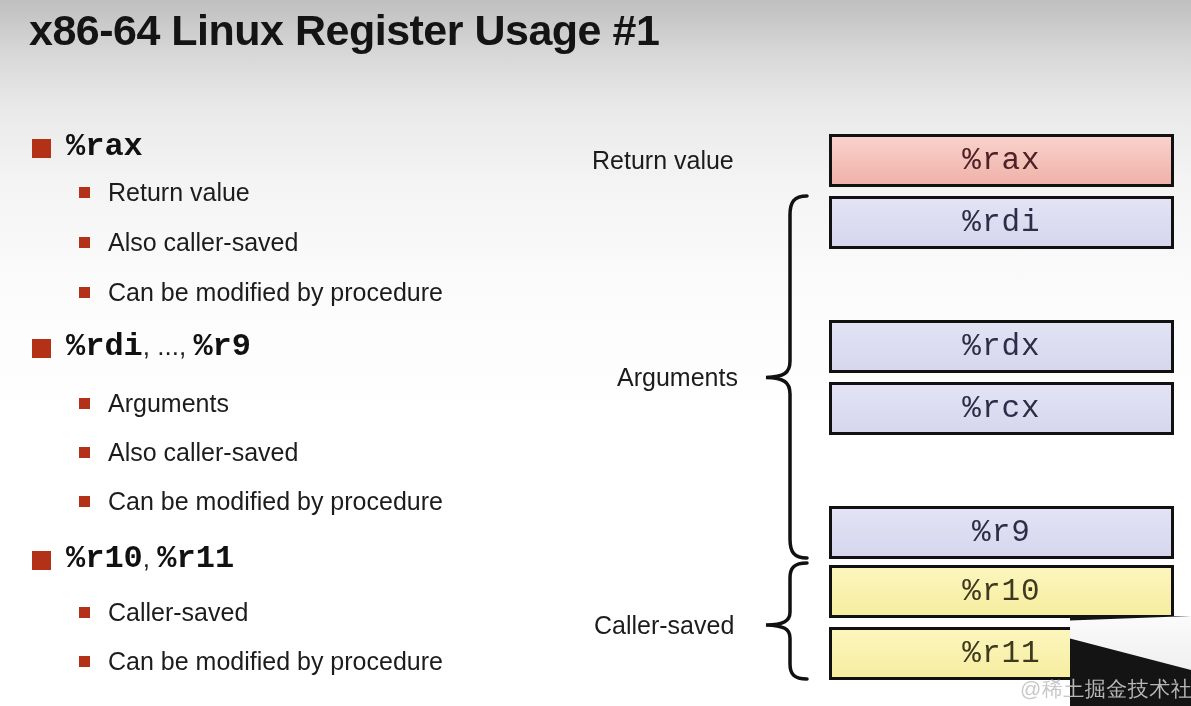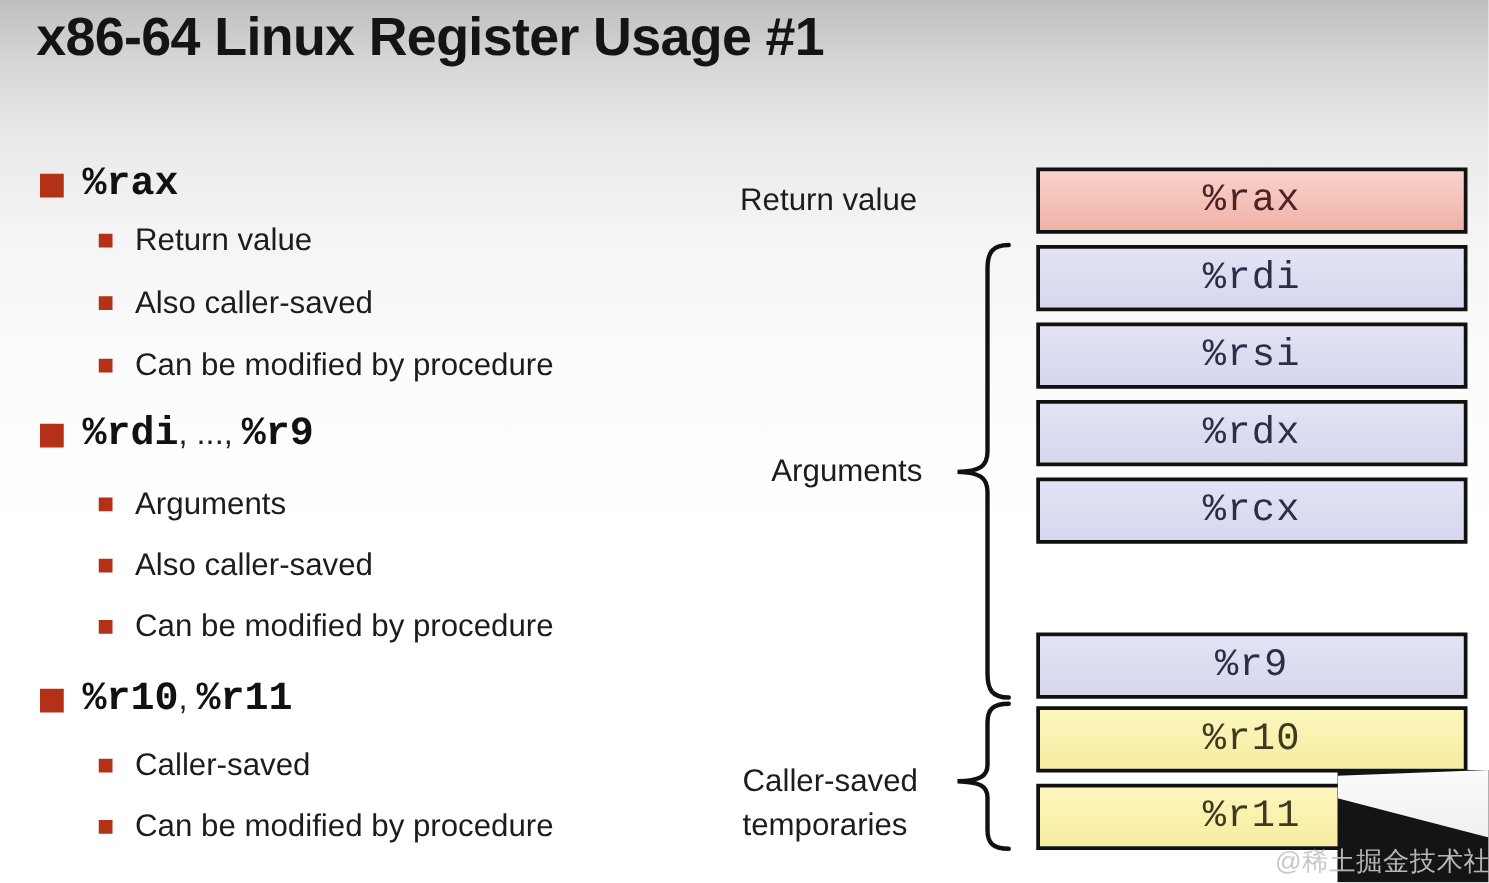--- a/index.html
+++ b/index.html
@@ -138,37 +138,33 @@
     <span class="sub-text">Caller-saved</span>
   </div>
   <div class="sub-item" style="top:649px">
     <span class="sub-bullet"></span>
     <span class="sub-text">Can be modified by procedure</span>
   </div>
 
   <div class="diagram-label" style="left:592px; top:146px">Return value</div>
   <div class="diagram-label" style="left:617px; top:363px">Arguments</div>
   <div class="diagram-label" style="left:594px; top:611px">Caller-saved</div>
-  <div class="diagram-label" style="left:594px; top:646px">temporaries</div>
 
   <svg class="brace" style="left:761px; top:193px" width="48" height="368" viewBox="0 0 48 368">
     <path d="M 46,3 C 33,3 29,9 29,22 L 29,168 C 29,180 23,184 5,184.5 C 23,185 29,189 29,201 L 29,346 C 29,359 33,365 46,365"></path>
   </svg>
   <svg class="brace" style="left:761px; top:560px" width="48" height="124" viewBox="0 0 48 124">
     <path d="M 46,3 C 33,3 29,8 29,18 L 29,52 C 29,61 23,64.5 5,65 C 23,65.5 29,69 29,78 L 29,104 C 29,114 33,119 46,119"></path>
   </svg>
 
   <div class="reg-box fill-return" style="top:134px">
     <span>%rax</span>
   </div>
   <div class="reg-box fill-argument" style="top:196px">
     <span>%rdi</span>
-  </div>
-  <div class="reg-box fill-argument" style="top:258px">
-    <span>%rsi</span>
   </div>
   <div class="reg-box fill-argument" style="top:382px">
     <span>%rcx</span>
   </div>
   <div class="reg-box fill-argument" style="top:320px">
     <span>%rdx</span>
   </div>
   <div class="reg-box fill-argument" style="top:506px">
     <span>%r9</span>
   </div>

